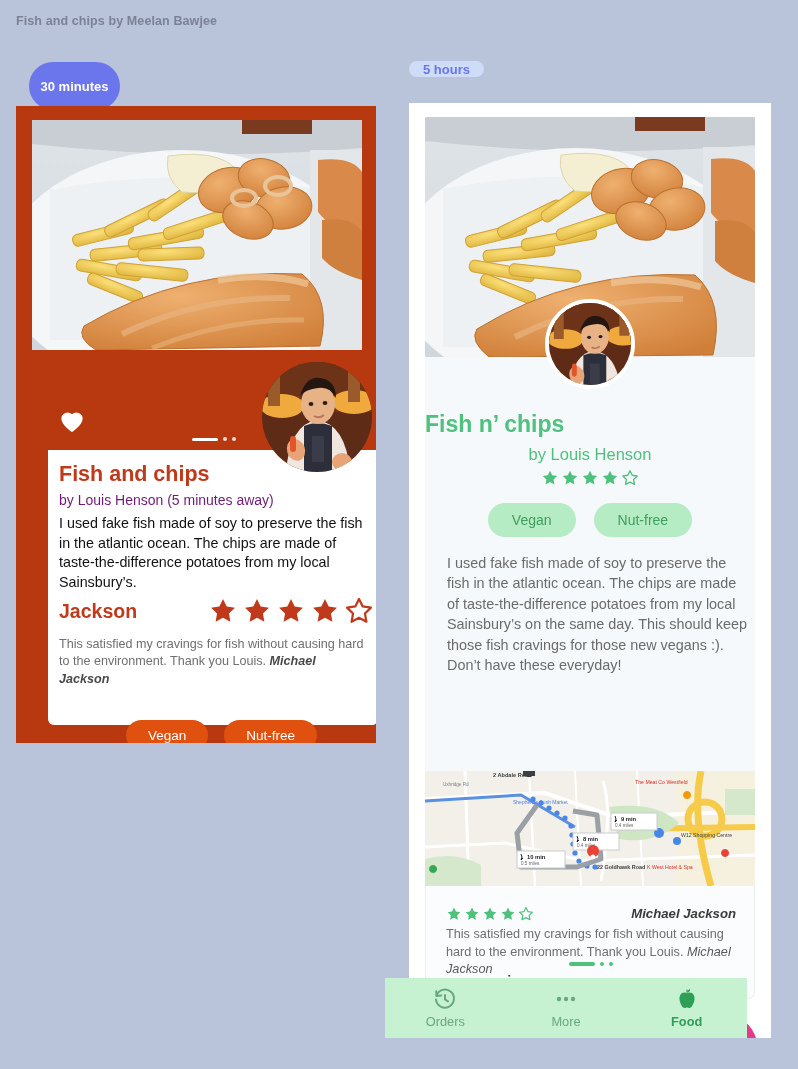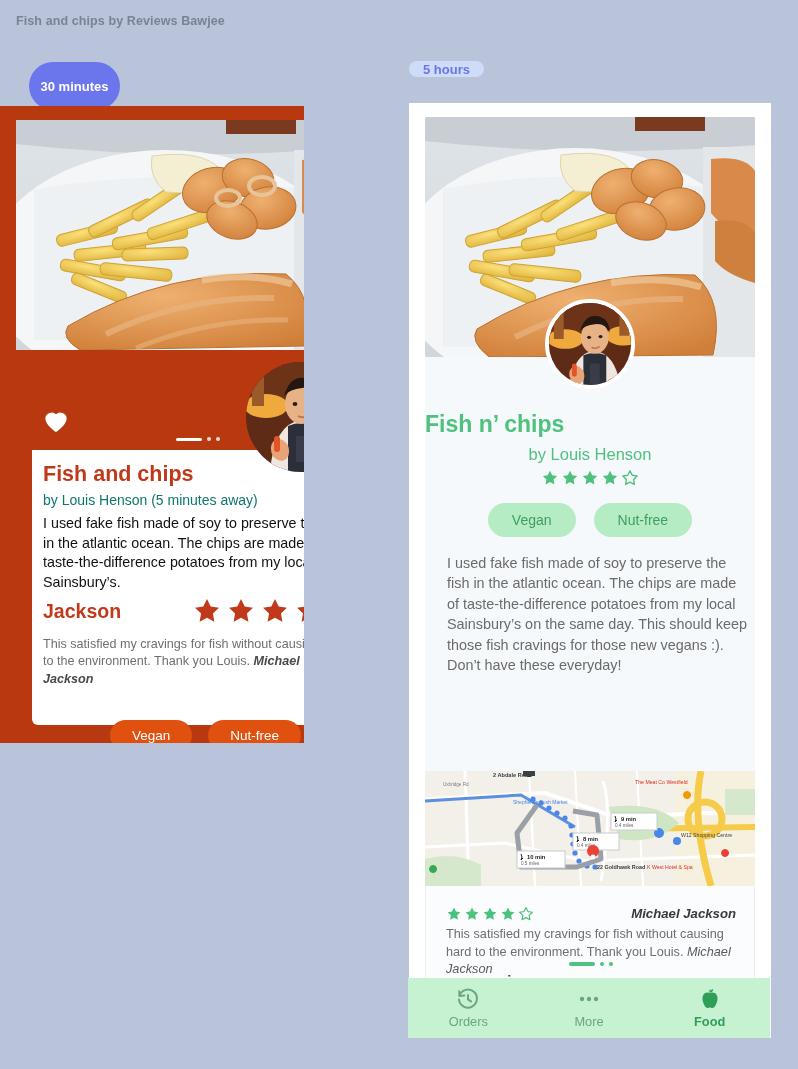--- a/index.html
+++ b/index.html
@@ -47,22 +47,22 @@
   #badge-right {
     left: 409px; top: 61px;
     width: 75px; height: 16px;
     background: #cfdcf8;
     color: #6b76ec;
   }
 
   
   #left-card {
     position: absolute;
-    left: 0; top: 106px;
-    width: 304px; height: 637px;
+    left: 16px; top: 106px;
+    width: 360px; height: 637px;
     background: #b8380f;
     overflow: hidden;
   }
   #left-photo {
     position: absolute;
     left: 16px; top: 14px;
     width: 330px; height: 230px;
     overflow: hidden;
     background: #cdd2d6;
   }
@@ -98,21 +98,21 @@
     width: 330px; height: 275px;
     background: #ffffff;
     border-radius: 0 0 6px 6px;
   }
   #left-title {
     position: absolute; left: 11px; top: 12px;
     font-size: 21.5px; font-weight: bold; color: #c0391a;
   }
   #left-subtitle {
     position: absolute; left: 11px; top: 42px;
-    font-size: 14px; color: #0f766e;
+    font-size: 14px; color: #701a75;
   }
   #left-desc {
     position: absolute; left: 11px; top: 64px; width: 304px;
     font-size: 14.3px; color: #111; line-height: 1.38;
   }
   #left-reviews-head {
     position: absolute; left: 11px; top: 150px;
     font-size: 19.5px; font-weight: bold; color: #c0391a;
   }
   #left-stars {
@@ -250,39 +250,39 @@
     display: flex; align-items: center;
   }
   #cancel-text-wrap { margin-left: 24px; }
   #cancel-title { font-size: 20px; font-weight: bold; color: #ffffff; line-height: 1.05; }
   #cancel-price {
     position: absolute; right: 24px;
     font-size: 21px; font-weight: bold; color: #ffffff;
   }
 
   #bottom-nav {
-    position: absolute; left: 408px; top: 978px;
+    position: absolute; left: 385px; top: 978px;
     width: 362px; height: 60px;
     background: #c6f2d2;
     display: flex;
   }
   .nav-item {
     flex: 1;
     display: flex; flex-direction: column;
     align-items: center; justify-content: center;
     gap: 3px;
   }
   .nav-label { font-size: 12.8px; color: #68a781; }
   .nav-item.active .nav-label { color: #2f9e57; font-weight: bold; }
 </style>
 </head>
 <body>
 
 <div id="header">
-  <div class="header-line">Fish and chips by Reviews Bawjee</div>
+  <div class="header-line">Fish and chips by Meelan Bawjee</div>
 </div>
 
 <div class="badge" id="badge-left">30 minutes</div>
 <div class="badge" id="badge-right">5 hours</div>
 
 <div id="left-card" style="background: rgb(184, 56, 15);">
 
   <div id="left-photo">
     <svg width="330" height="230" viewBox="0 0 330 230">
       <defs>

